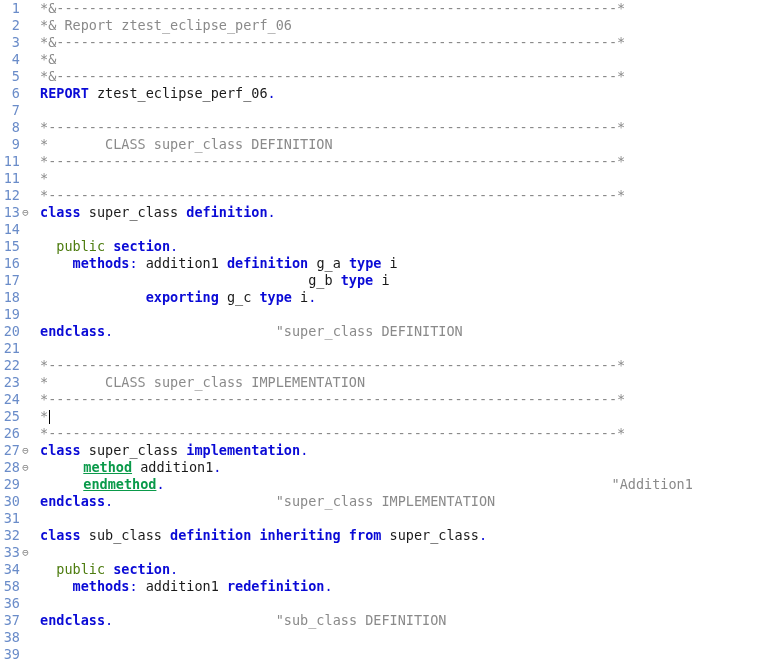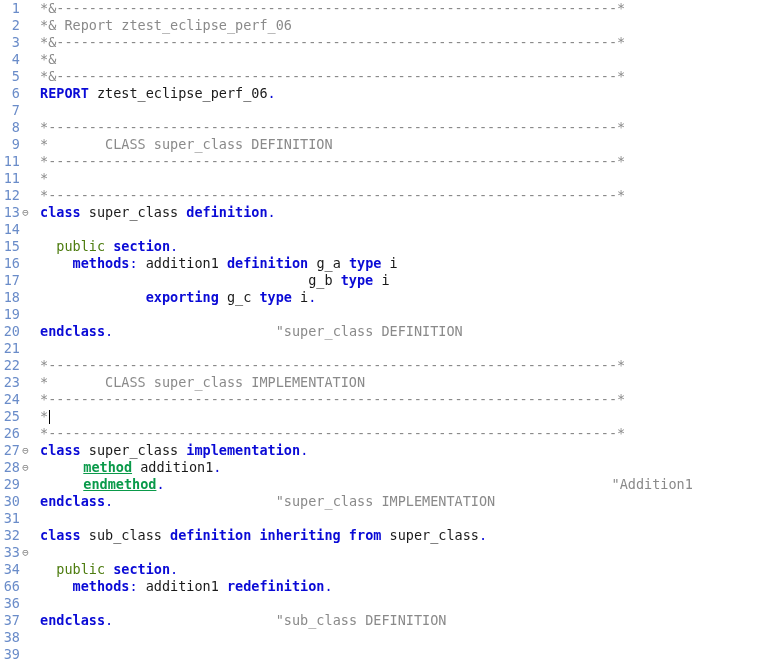--- a/index.html
+++ b/index.html
@@ -211,21 +211,21 @@
       </div>
       <div class="gutter-row">
         <span class="line-num">33</span>
         <span class="fold">⊖</span>
       </div>
       <div class="gutter-row">
         <span class="line-num">34</span>
         <span class="fold-spacer"></span>
       </div>
       <div class="gutter-row">
-        <span class="line-num">66</span>
+        <span class="line-num">58</span>
         <span class="fold-spacer"></span>
       </div>
       <div class="gutter-row">
         <span class="line-num">36</span>
         <span class="fold-spacer"></span>
       </div>
       <div class="gutter-row">
         <span class="line-num">37</span>
         <span class="fold-spacer"></span>
       </div>

